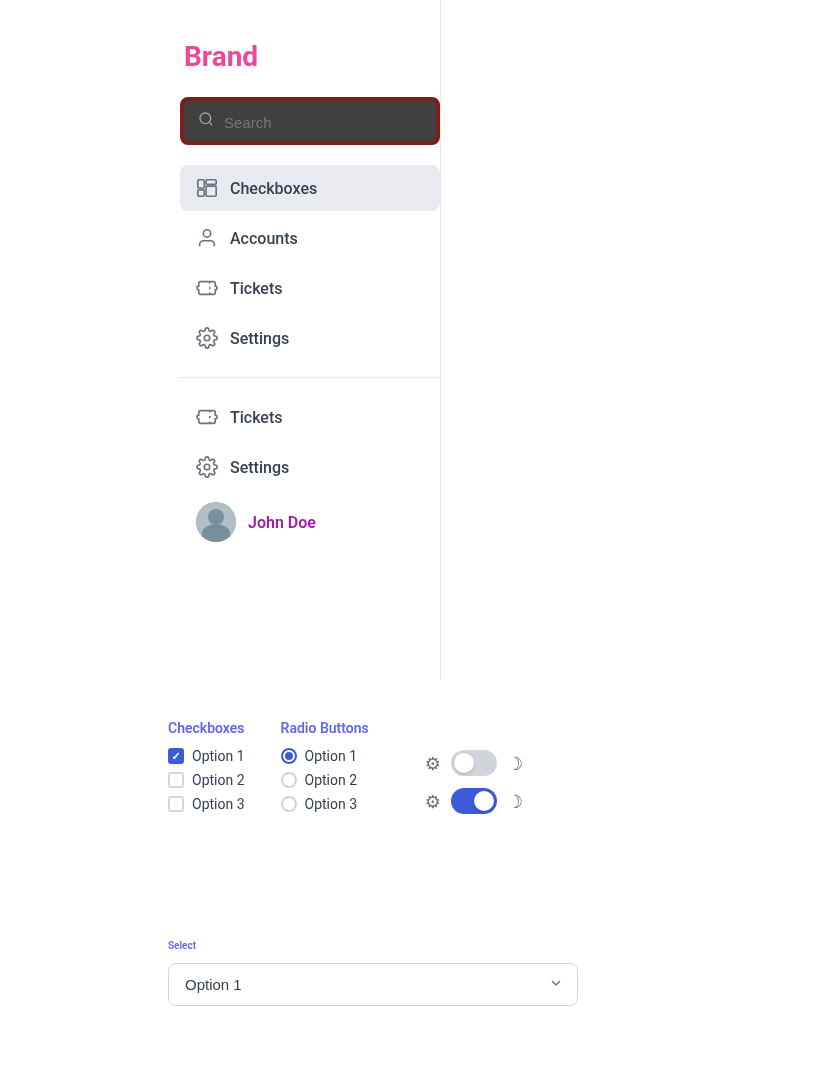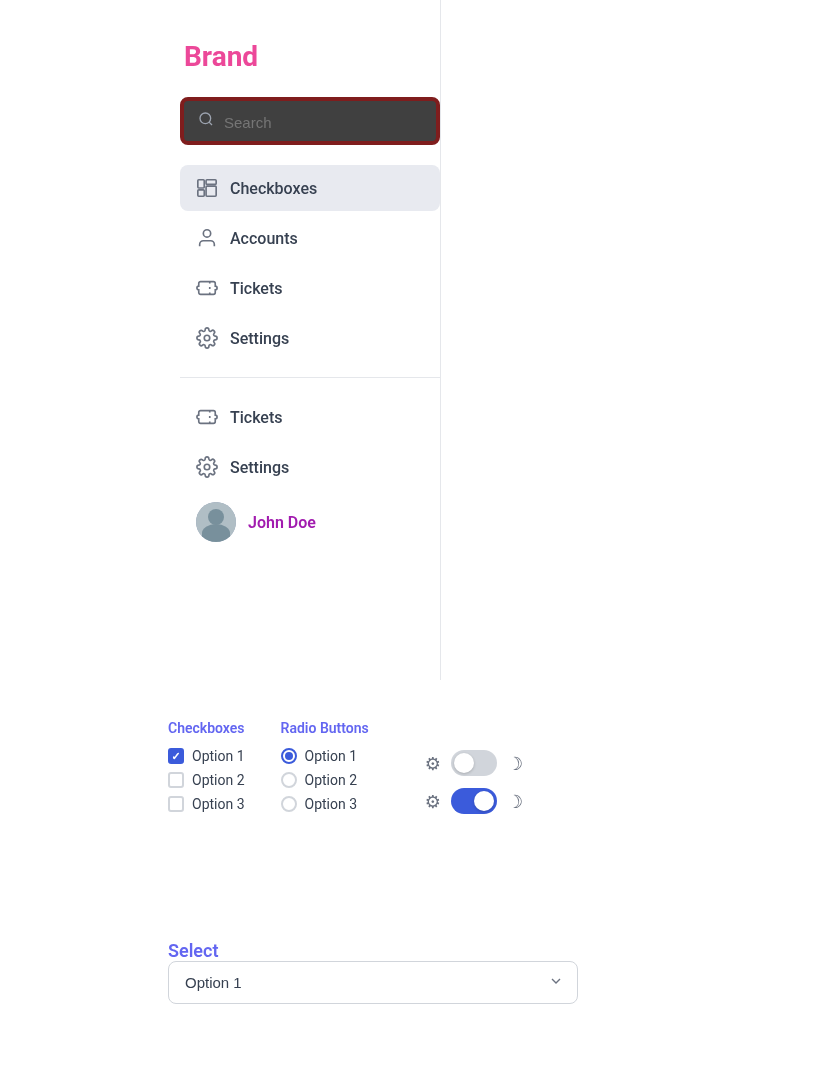--- a/index.html
+++ b/index.html
@@ -296,24 +296,24 @@
 
     
     .select-section {
       position: absolute;
       left: 168px;
       top: 940px;
       width: 410px;
     }
 
     .select-label {
-      font-size: 18px;
+      font-size: 10px;
       font-weight: 600;
       color: #6366f1;
-      margin-bottom: 0;
+      margin-bottom: 12px;
     }
 
     .select-wrapper {
       position: relative;
       width: 100%;
     }
 
     .select-box {
       width: 100%;
       padding: 12px 40px 12px 16px;

